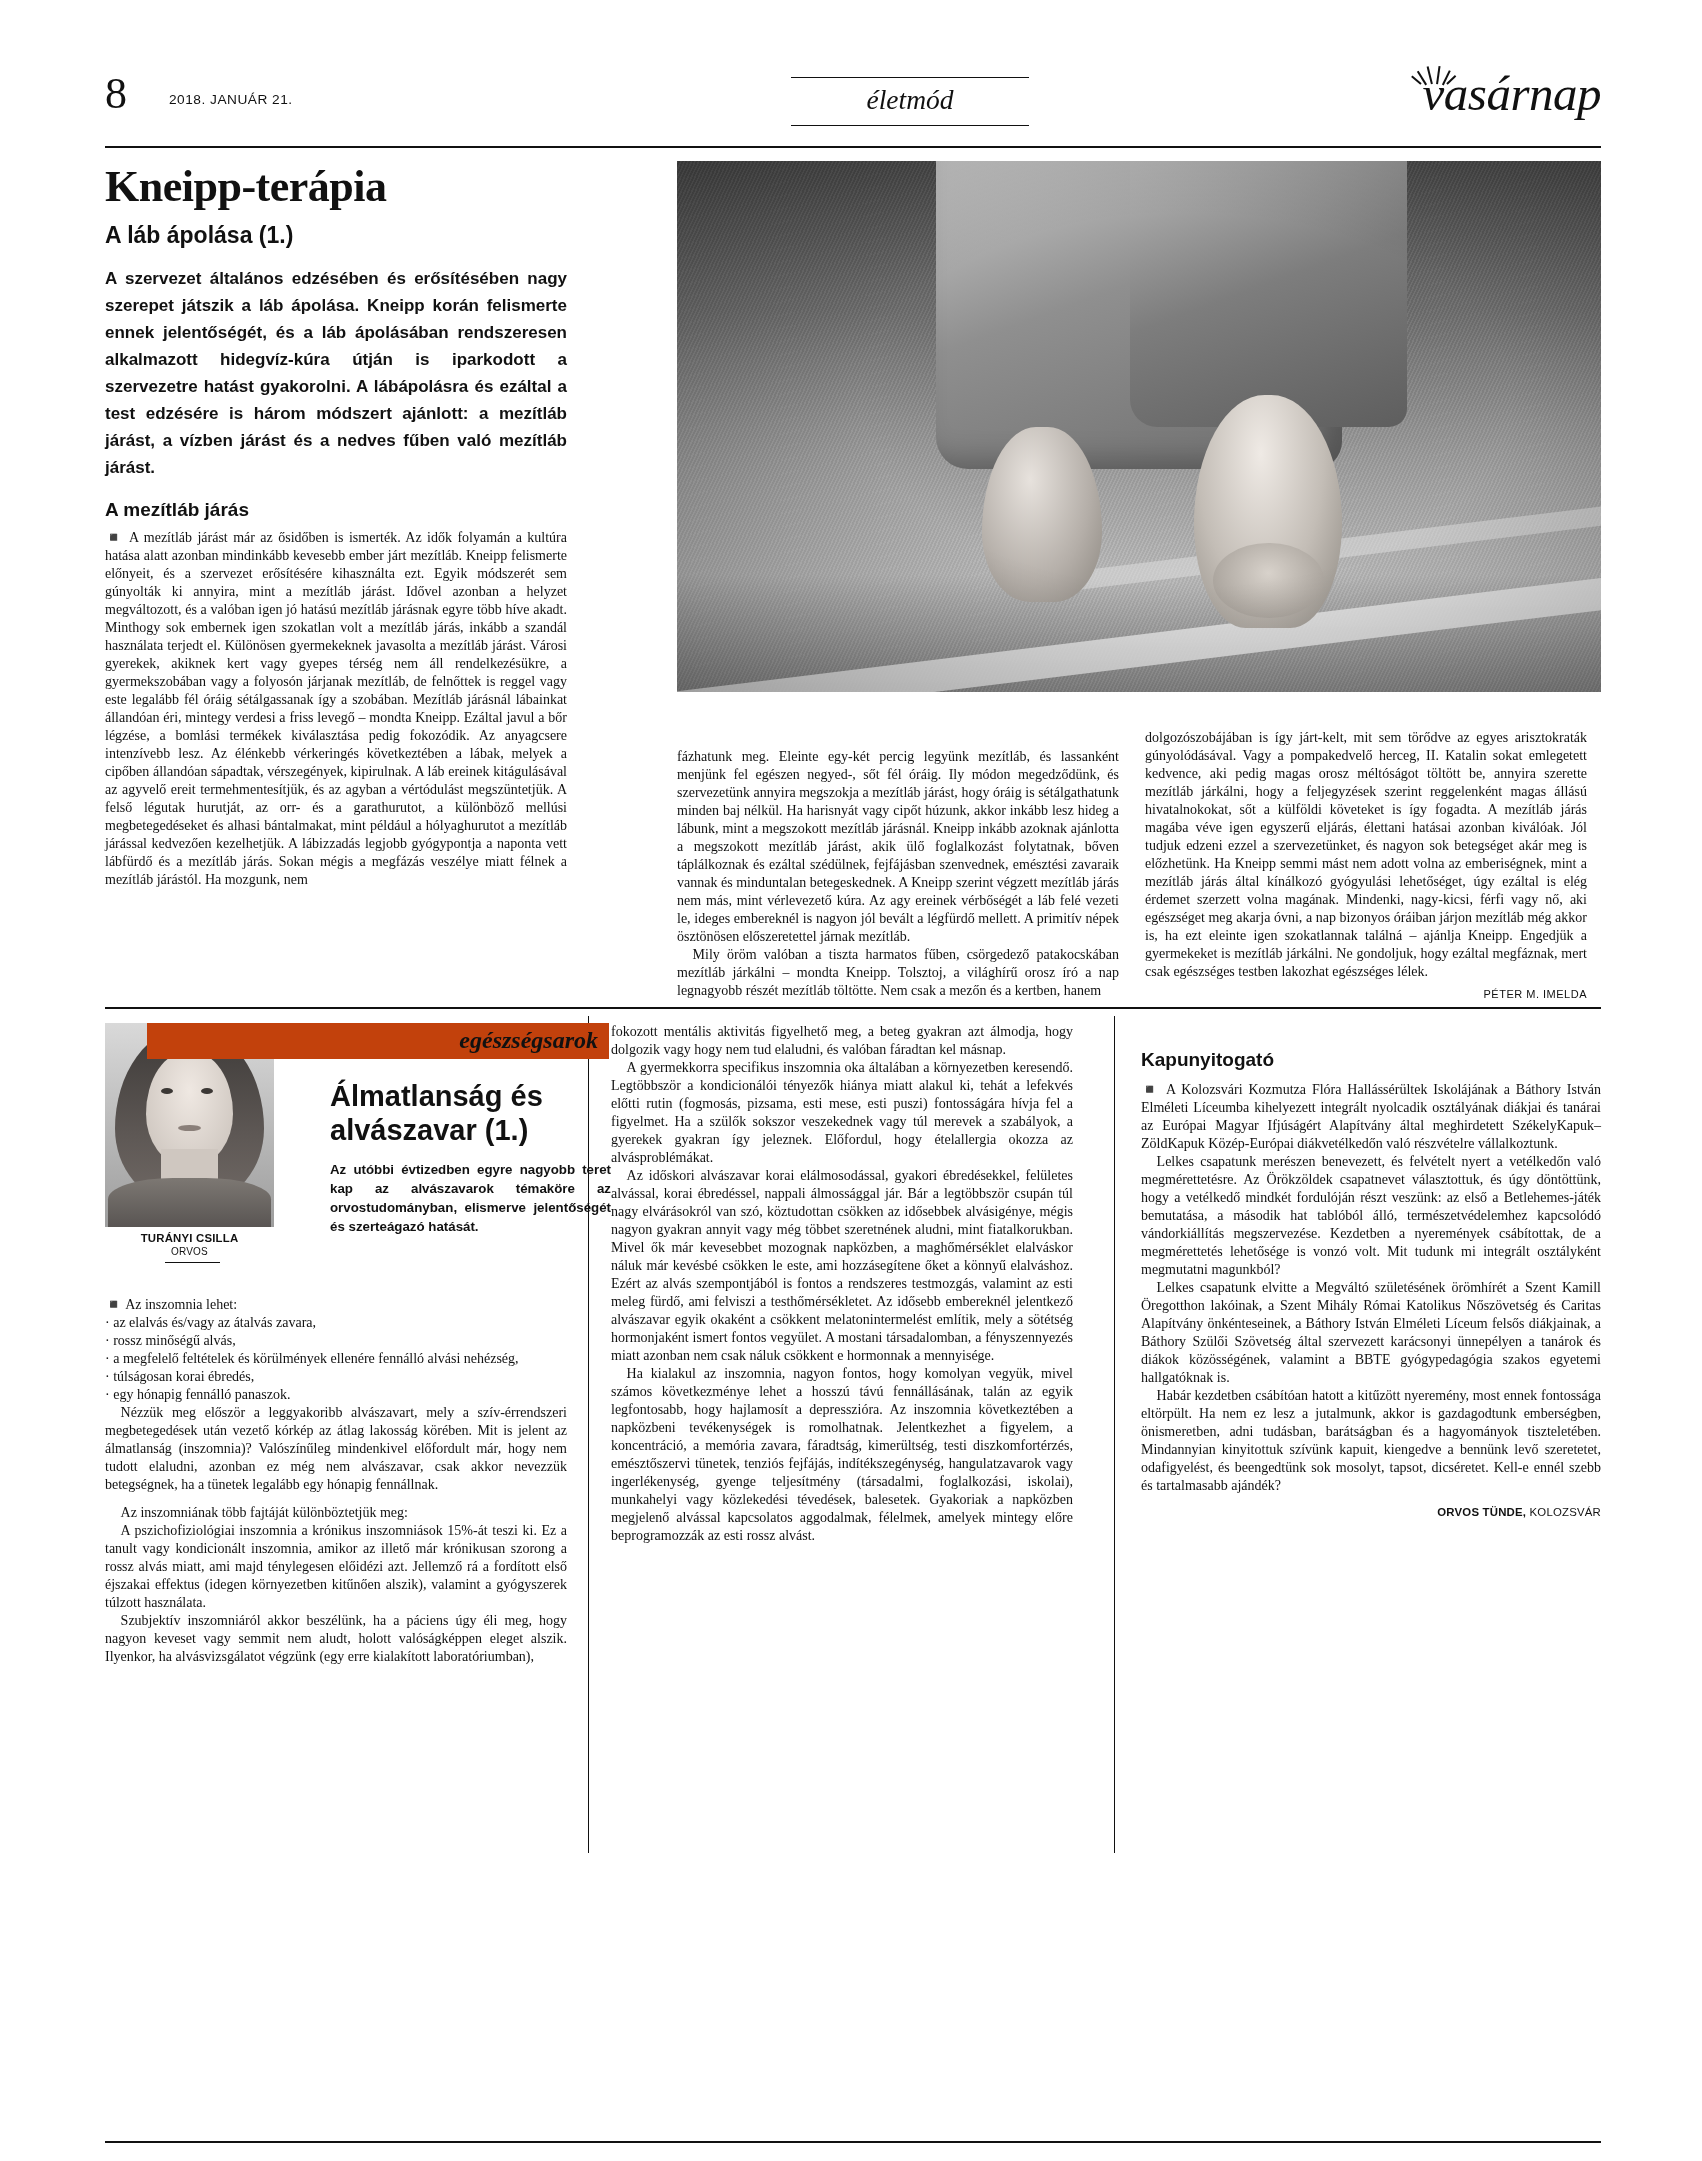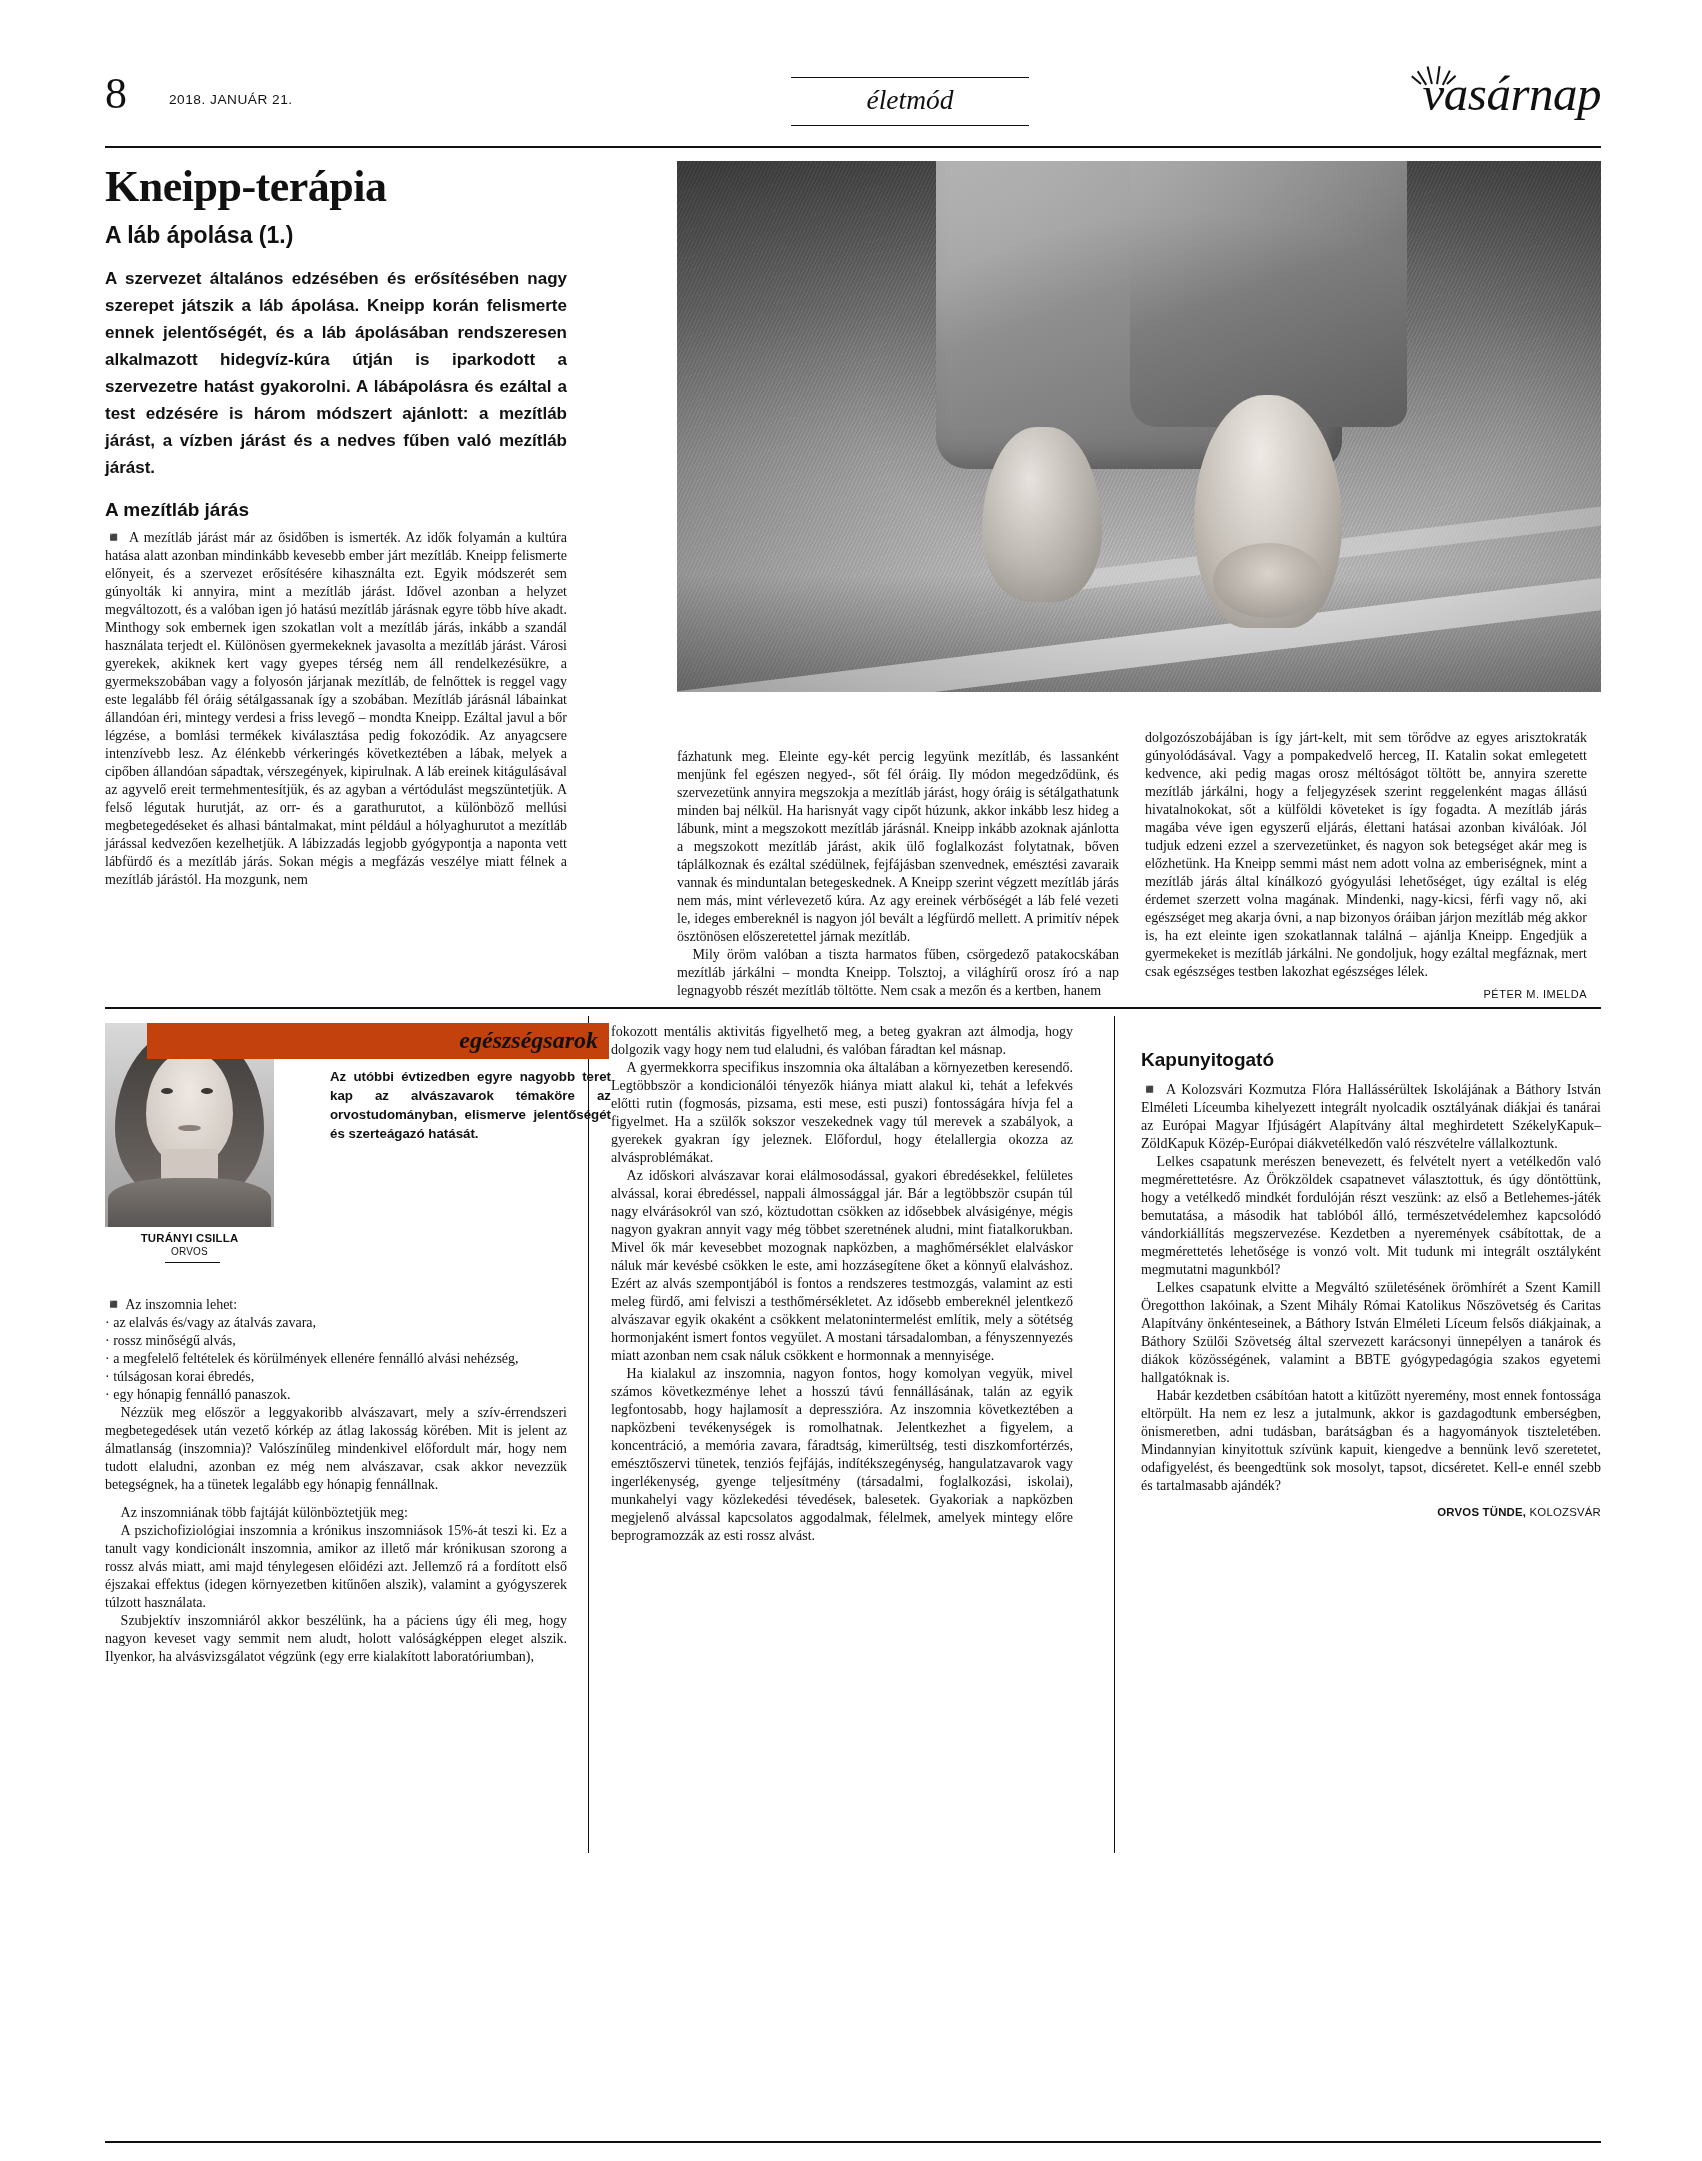--- a/index.html
+++ b/index.html
@@ -516,20 +516,21 @@
             <p class="body">A pszichofiziológiai inszomnia a krónikus inszomniások 15%-át teszi ki. Ez a tanult vagy kondicionált inszomnia, amikor az illető már krónikusan szorong a rossz alvás miatt, ami majd ténylegesen előidézi azt. Jellemző rá a fordított első éjszakai effektus (idegen környezetben kitűnően alszik), valamint a gyógyszerek túlzott használata.</p>
             <p class="body">Szubjektív inszomniáról akkor beszélünk, ha a páciens úgy éli meg, hogy nagyon keveset vagy semmit nem aludt, holott valóságképpen eleget alszik. Ilyenkor, ha alvásvizsgálatot végzünk (egy erre kialakított laboratóriumban),</p>
           </div>
         </div>
 
         <div class="b-col-b">
           <div style="position:absolute; left:-464px; top:0; width:462px;">
             <div class="kicker-bar">egészségsarok</div>
           </div>
           <div style="position:absolute; left:-281px; top:44px; width:281px;">
+            <h2 class="sub-headline">Álmatlanság és alvászavar (1.)</h2>
             <p class="sub-lede">Az utóbbi évtizedben egyre nagyobb teret kap az alvászavarok témaköre az orvostudományban, elismerve jelentőségét és szerteágazó hatását.</p>
           </div>
 
           <p class="body first">fokozott mentális aktivitás figyelhető meg, a beteg gyakran azt álmodja, hogy dolgozik vagy hogy nem tud elaludni, és valóban fáradtan kel másnap.</p>
           <p class="body">A gyermekkorra specifikus inszomnia oka általában a környezetben keresendő. Legtöbbször a kondicionálói tényezők hiánya miatt alakul ki, tehát a lefekvés előtti rutin (fogmosás, pizsama, esti mese, esti puszi) fontosságára hívja fel a figyelmet. Ha a szülők sokszor veszekednek vagy túl merevek a szabályok, a gyerekek gyakran így jeleznek. Előfordul, hogy ételallergia okozza az alvásproblémákat.</p>
           <p class="body">Az időskori alvászavar korai elálmosodással, gyakori ébredésekkel, felületes alvással, korai ébredéssel, nappali álmossággal jár. Bár a legtöbbször csupán túl nagy elvárásokról van szó, köztudottan csökken az idősebbek alvásigénye, mégis nagyon gyakran annyit vagy még többet szeretnének aludni, mint fiatalkorukban. Mivel ők már kevesebbet mozognak napközben, a maghőmérséklet elalváskor náluk már kevésbé csökken le este, ami hozzásegítene őket a könnyű elalváshoz. Ezért az alvás szempontjából is fontos a rendszeres testmozgás, valamint az esti meleg fürdő, ami felviszi a testhőmérsékletet. Az idősebb embereknél jelentkező alvászavar egyik okaként a csökkent melatonintermelést említik, mely a sötétség hormonjaként ismert fontos vegyület. A mostani társadalomban, a fényszennyezés miatt azonban nem csak náluk csökkent e hormonnak a mennyisége.</p>
           <p class="body">Ha kialakul az inszomnia, nagyon fontos, hogy komolyan vegyük, mivel számos következménye lehet a hosszú távú fennállásának, talán az egyik legfontosabb, hogy hajlamosít a depresszióra. Az inszomnia következtében a napközbeni tevékenységek is romolhatnak. Jelentkezhet a figyelem, a koncentráció, a memória zavara, fáradtság, kimerültség, testi diszkomfortérzés, emésztőszervi tünetek, tenziós fejfájás, indítékszegénység, hangulatzavarok vagy ingerlékenység, gyenge teljesítmény (társadalmi, foglalkozási, iskolai), munkahelyi vagy közlekedési tévedések, balesetek. Gyakoriak a napközben megjelenő alvással kapcsolatos aggodalmak, félelmek, amelyek mintegy előre beprogramozzák az esti rossz alvást.</p>
         </div>
 
         <div class="b-col-c">

